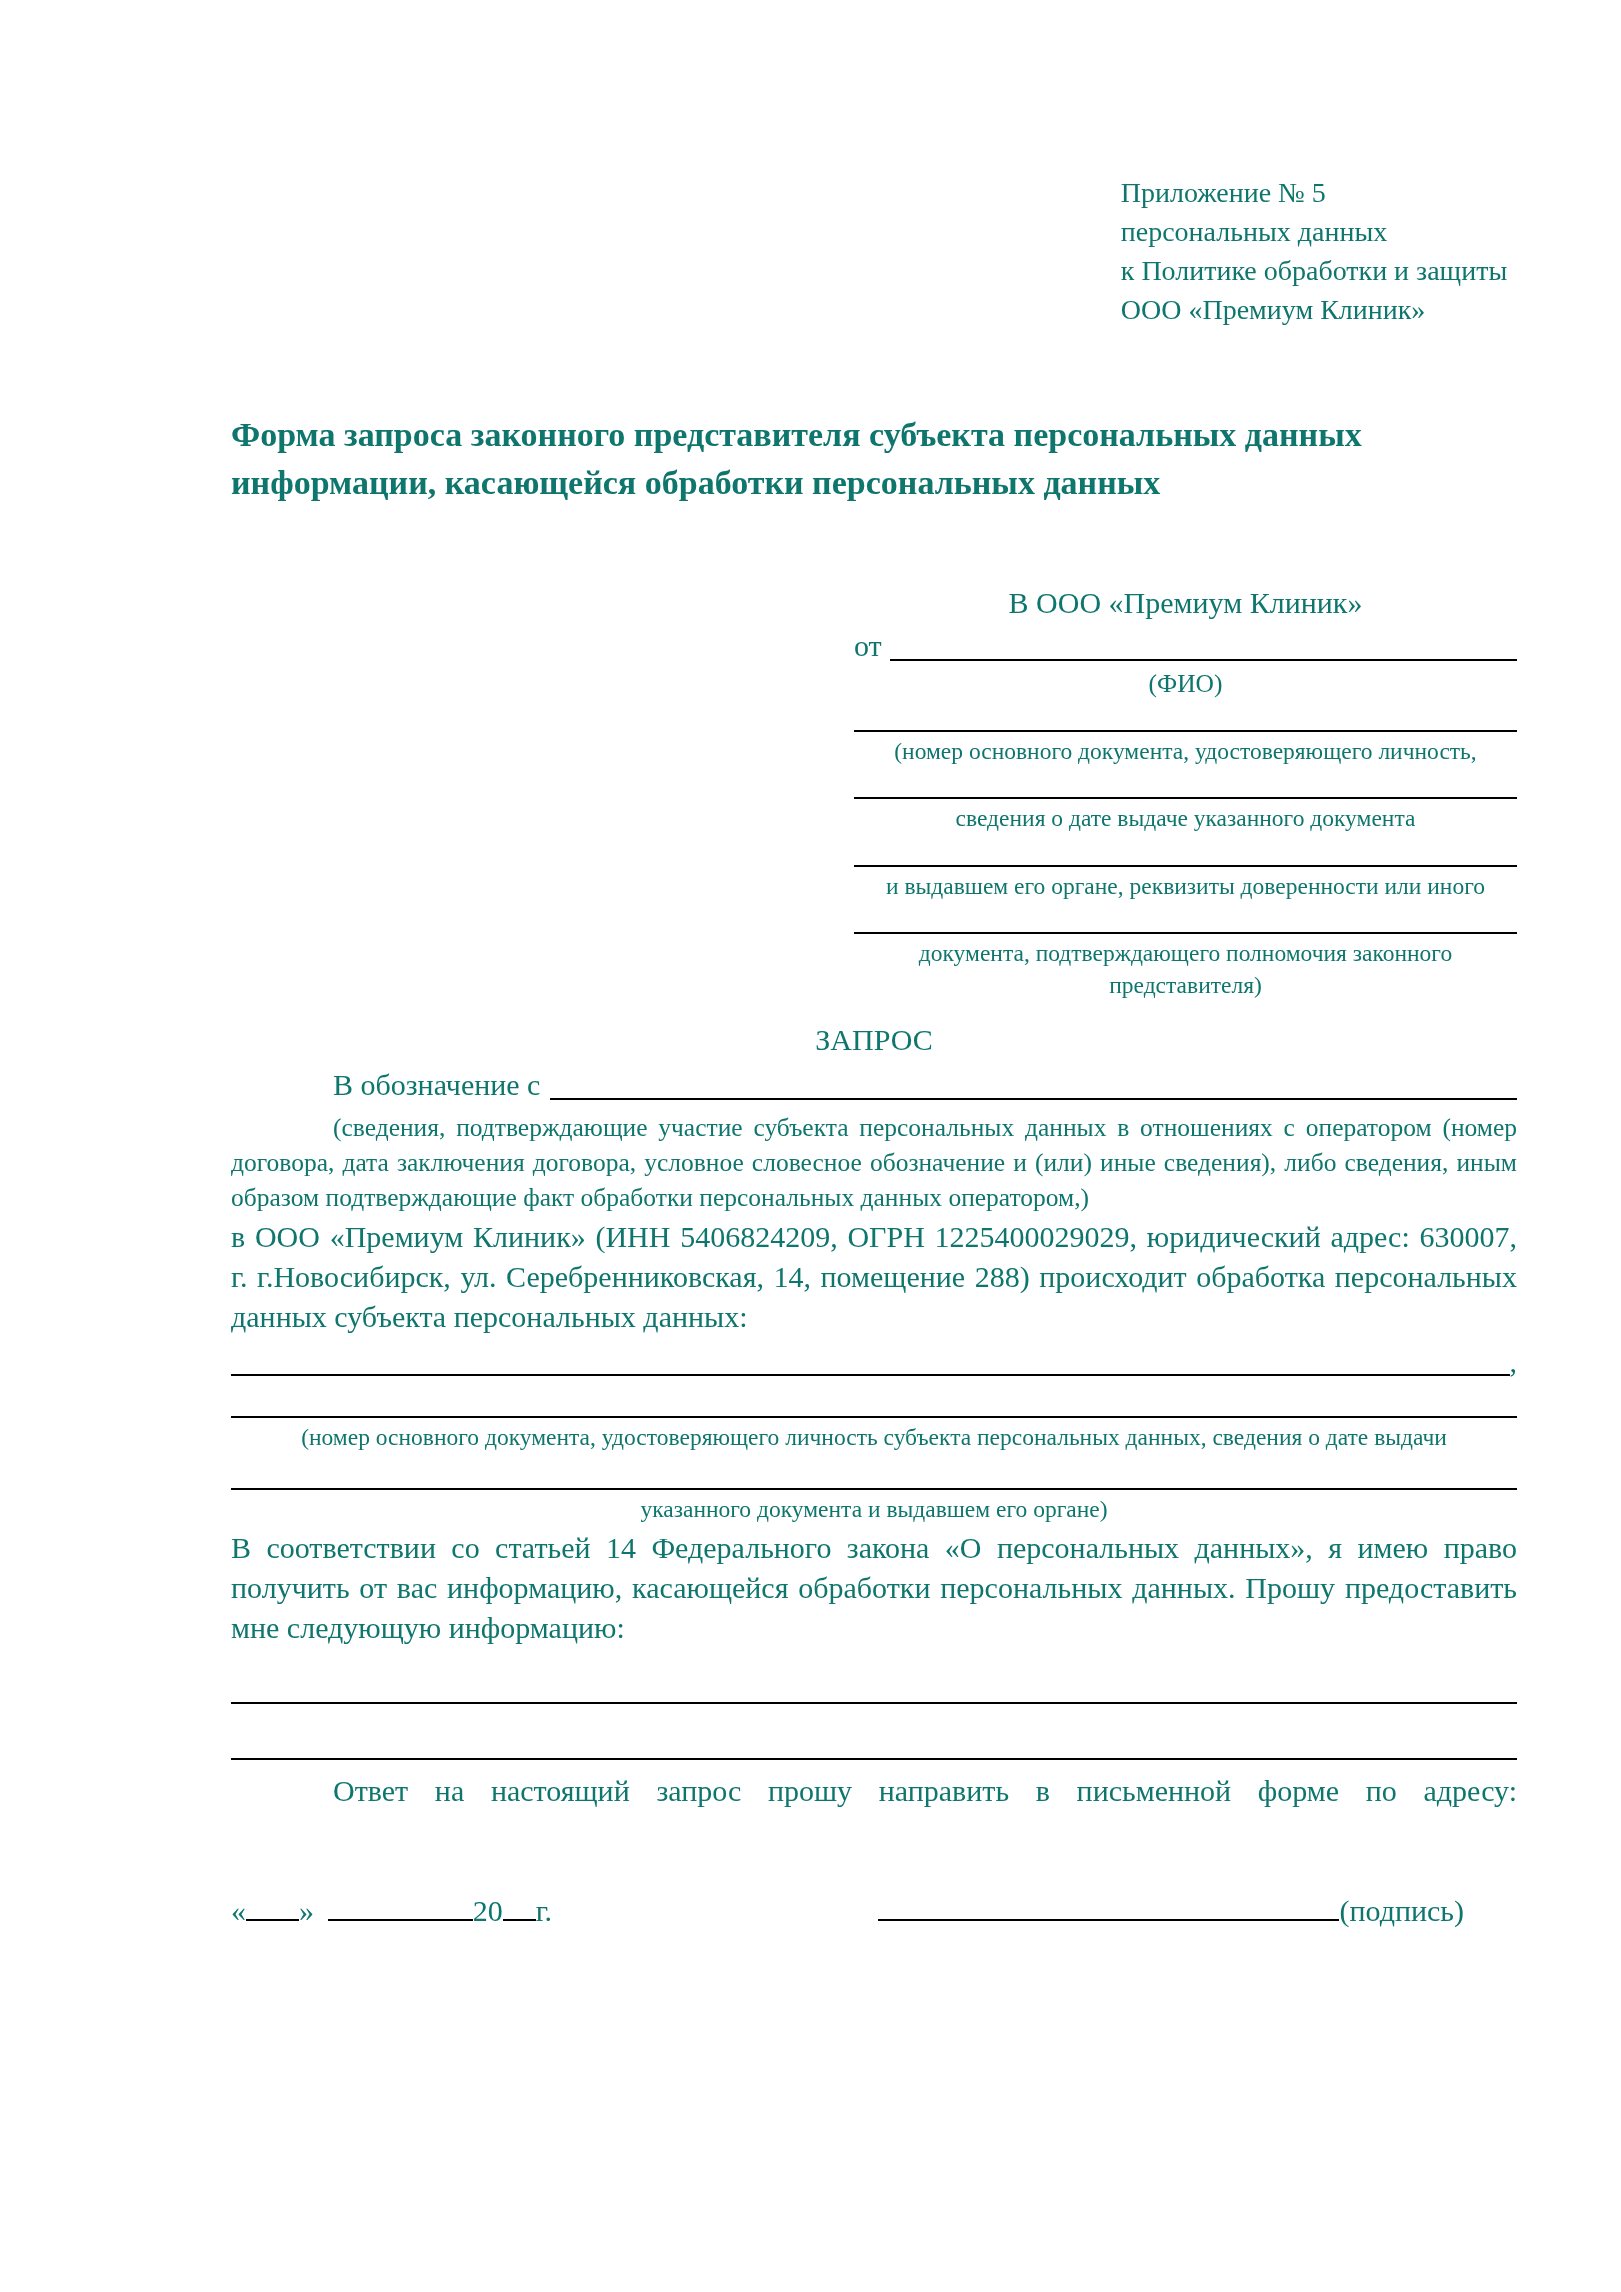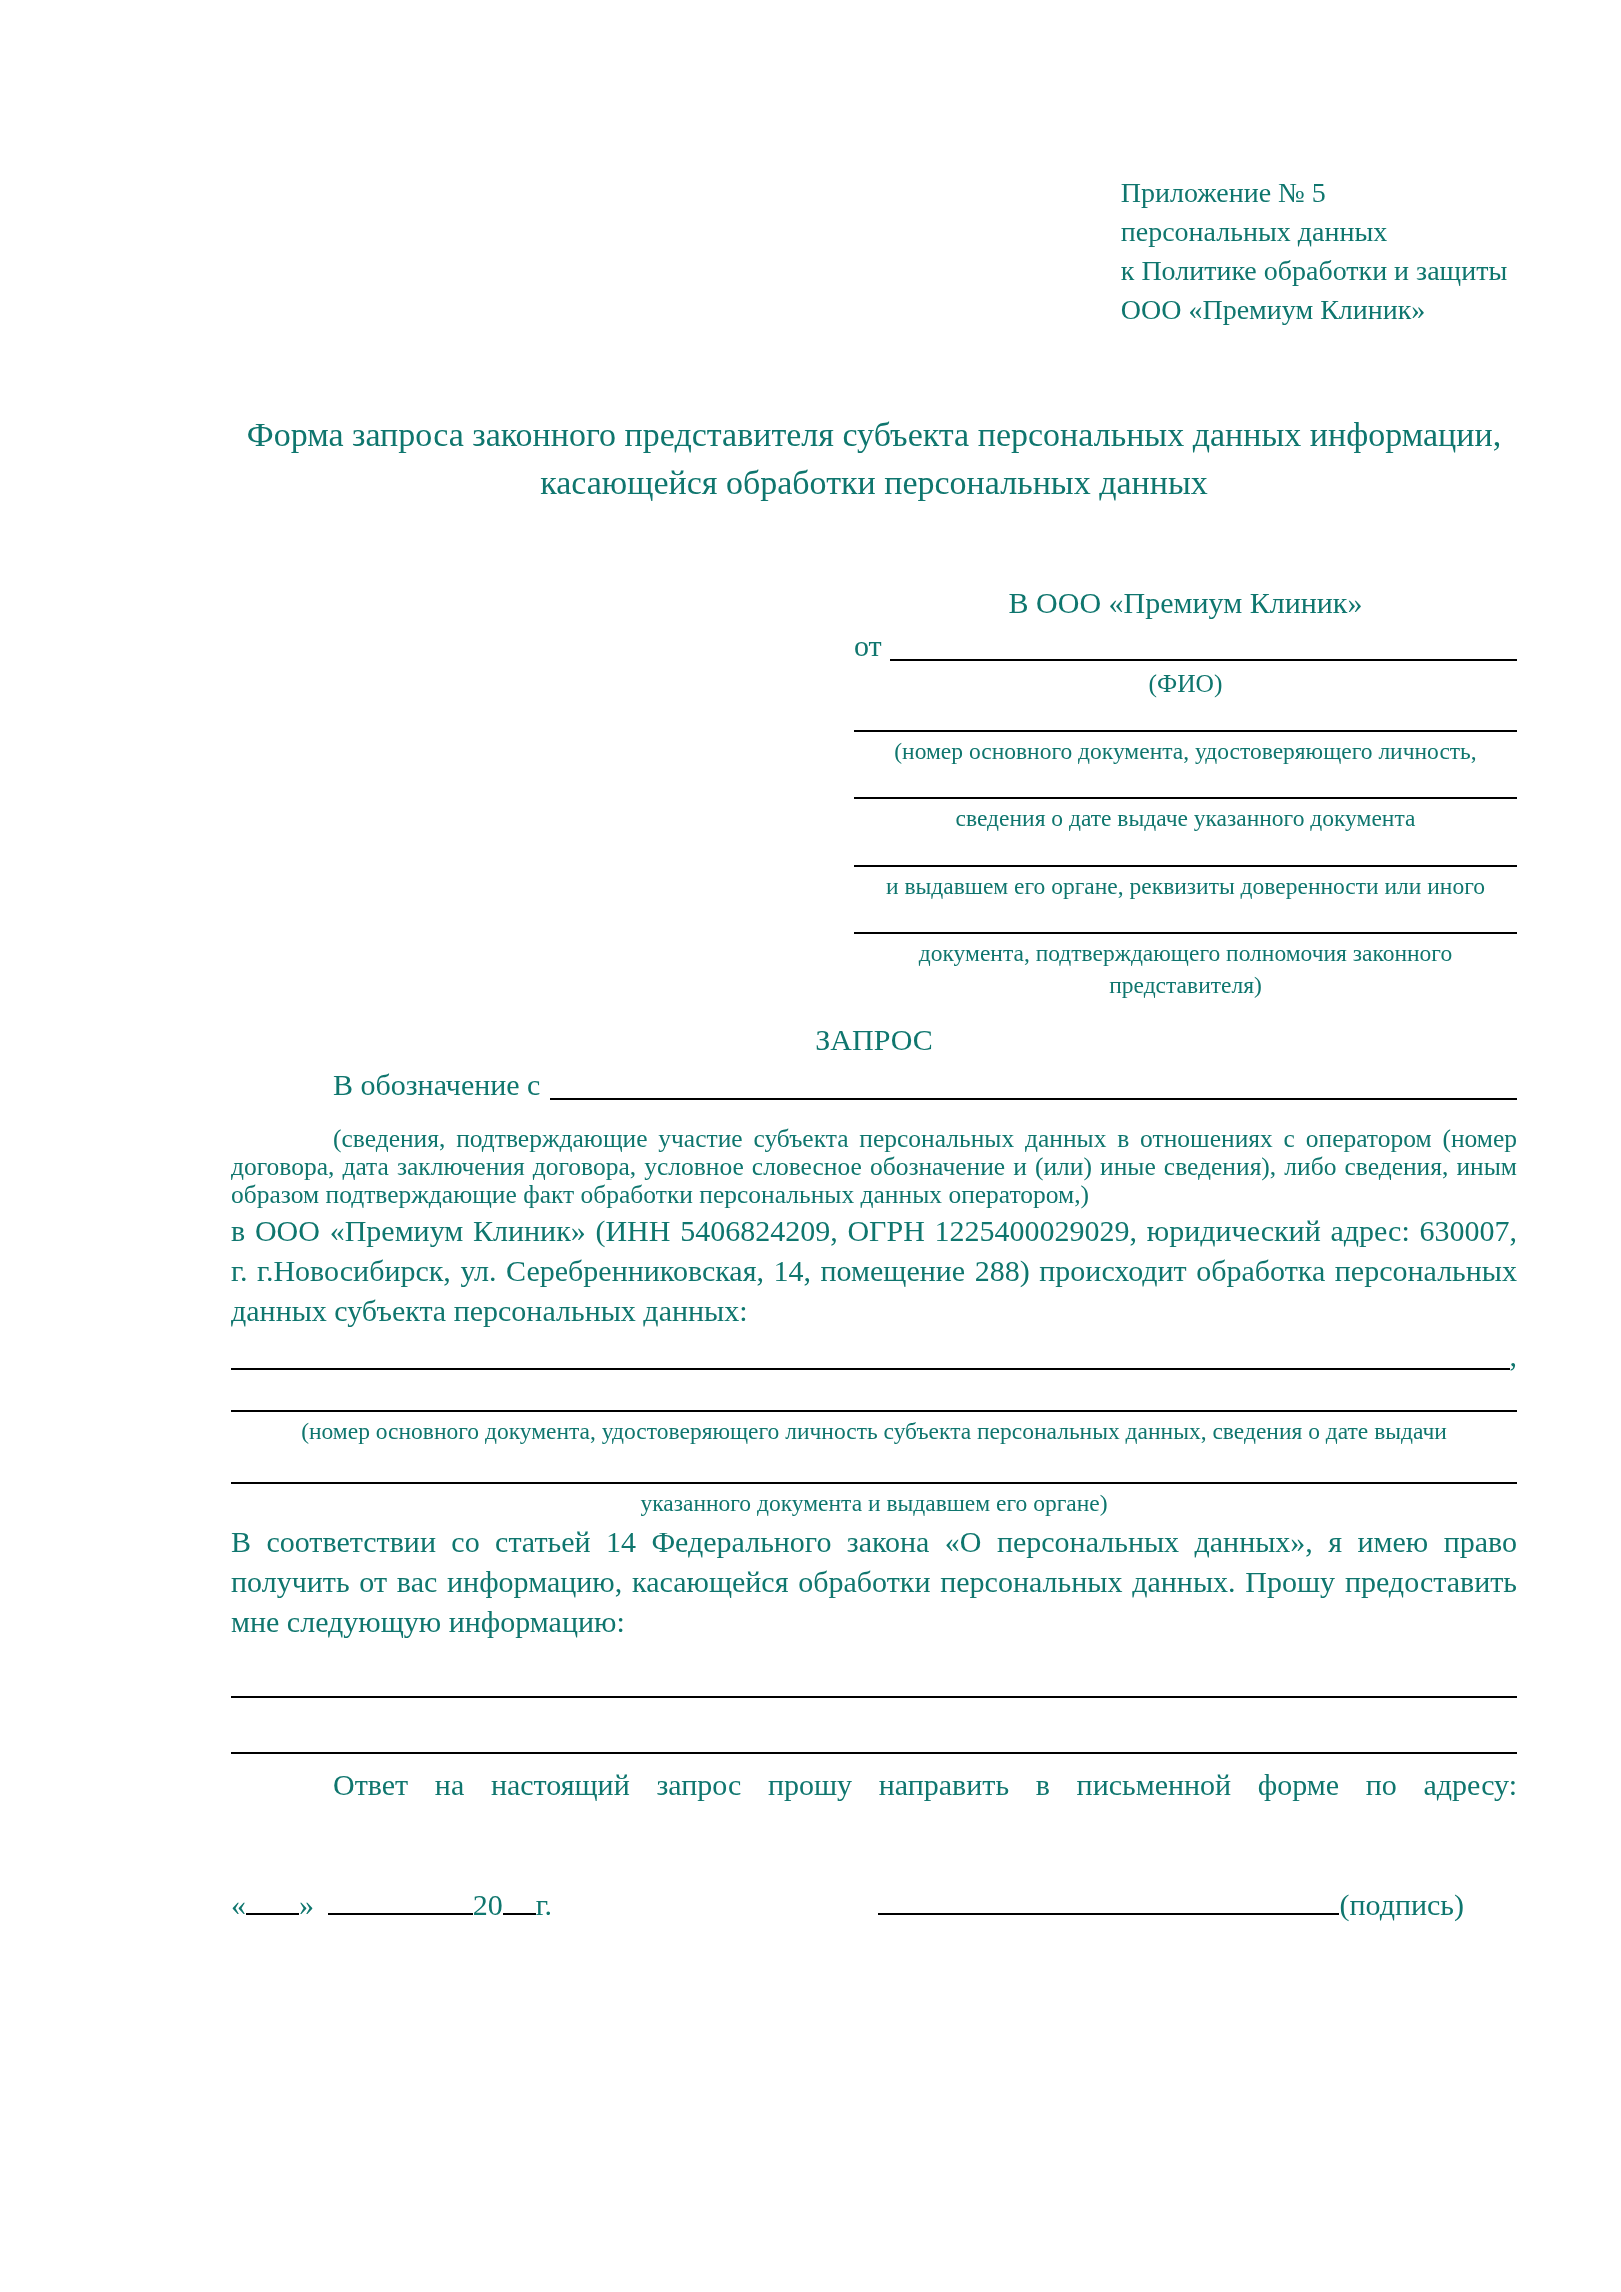--- a/index.html
+++ b/index.html
@@ -21,42 +21,42 @@
     margin-right: 9.8px;
     font-size: 28px;
     line-height: 39px;
     text-align: left;
   }
   
   .title {
     margin-top: 82px;
     font-size: 34px;
     line-height: 48px;
-    font-weight: normal;
-    text-align: center;
+    font-weight: bold;
+    text-align: left;
   }
   
   .addressee { margin-top: 74px; margin-left: 623px; }
   .addr-to { font-size: 30px; line-height: 43px; text-align: center; }
   .flex-row { display: flex; align-items: stretch; }
   .addr-from { font-size: 30px; line-height: 43px; }
   .fline { flex: 1 1 auto; border-bottom: 2.9px solid #000; margin-bottom: 5.9px; }
   .addr-from .fline { margin-left: 7.8px; }
   .cap { font-size: 23.5px; line-height: 32px; }
   .fio-cap { font-size: 25.5px; line-height: 33px; }
   .center { text-align: center; }
   .justify { text-align: justify; }
   .fgroup { margin-top: 17.6px; }
   .fline-block { height: 12.7px; border-bottom: 2.9px solid #000; }
   .fgroup .cap { margin-top: 2.9px; }
   
   .zapros { margin-top: 17.6px; font-size: 30px; line-height: 43px; text-align: center; }
   .intro-row { font-size: 30px; line-height: 43px; padding-left: 102px; margin-top: 2px; }
   .intro-row .fline { margin-left: 9.8px; }
-  .intro-cap { font-size: 25.5px; line-height: 28px; text-indent: 102px; margin-top: 19px; }
+  .intro-cap { font-size: 25.5px; line-height: 35px; text-indent: 102px; margin-top: 4px; }
   .par { font-size: 30px; line-height: 40px; }
   .op-par { margin-top: 2px; }
   .subject-row { font-size: 30px; line-height: 41px; margin-top: 3.9px; }
   .sgroup { margin-top: 21.6px; }
   .rights-par { margin-top: 3.9px; }
   .blank-full { margin-top: 41px; }
   .answer1 {
     margin-top: 7.8px;
     line-height: 45px;
     text-indent: 102px;

